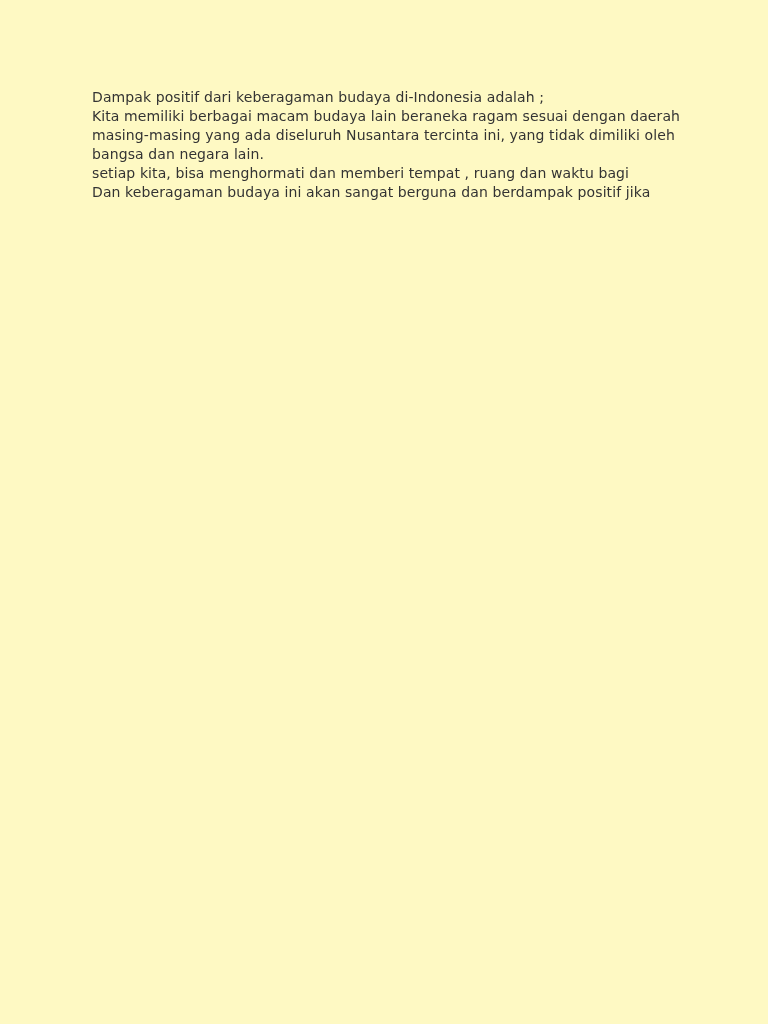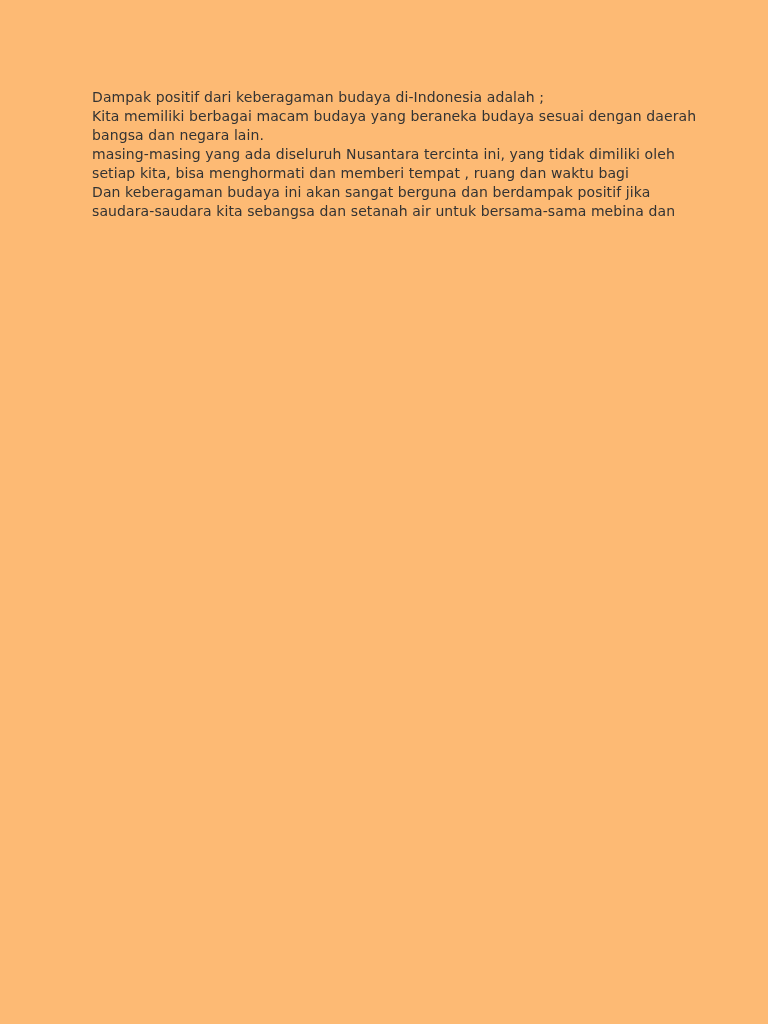--- a/index.html
+++ b/index.html
@@ -13,21 +13,21 @@
     overflow: hidden;
     position: relative;
     font-family: "DejaVu Sans", sans-serif;
   }
   .page {
     position: absolute;
     left: 0;
     top: 0;
     width: 768px;
     height: 1024px;
-    background: #fdba74;
+    background: #fef9c3;
   }
   .text-block {
     position: absolute;
     left: 92px;
     top: 88px;
     width: 600px;
     color: #333333;
     font-size: 14px;
     line-height: 19px;
     letter-spacing: 0.1px;
@@ -36,20 +36,19 @@
     white-space: pre;
     height: 19px;
   }
 </style>
 </head>
 <body style="background: rgb(255, 255, 255);">
 
 <div class="page">
   <div class="text-block" style="color: rgb(51, 51, 51);">
     <div class="text-line">Dampak positif dari keberagaman budaya di-Indonesia adalah ;</div>
-    <div class="text-line">Kita memiliki berbagai macam budaya yang beraneka budaya sesuai dengan daerah</div>
+    <div class="text-line">Kita memiliki berbagai macam budaya lain beraneka ragam sesuai dengan daerah</div>
+    <div class="text-line">masing-masing yang ada diseluruh Nusantara tercinta ini, yang tidak dimiliki oleh</div>
     <div class="text-line">bangsa dan negara lain.</div>
-    <div class="text-line">masing-masing yang ada diseluruh Nusantara tercinta ini, yang tidak dimiliki oleh</div>
     <div class="text-line">setiap kita, bisa menghormati dan memberi tempat , ruang dan waktu bagi</div>
     <div class="text-line">Dan keberagaman budaya ini akan sangat berguna dan berdampak positif jika</div>
-    <div class="text-line">saudara-saudara kita sebangsa dan setanah air untuk bersama-sama mebina dan</div>
   </div>
 </div>
 
 </body></html>

